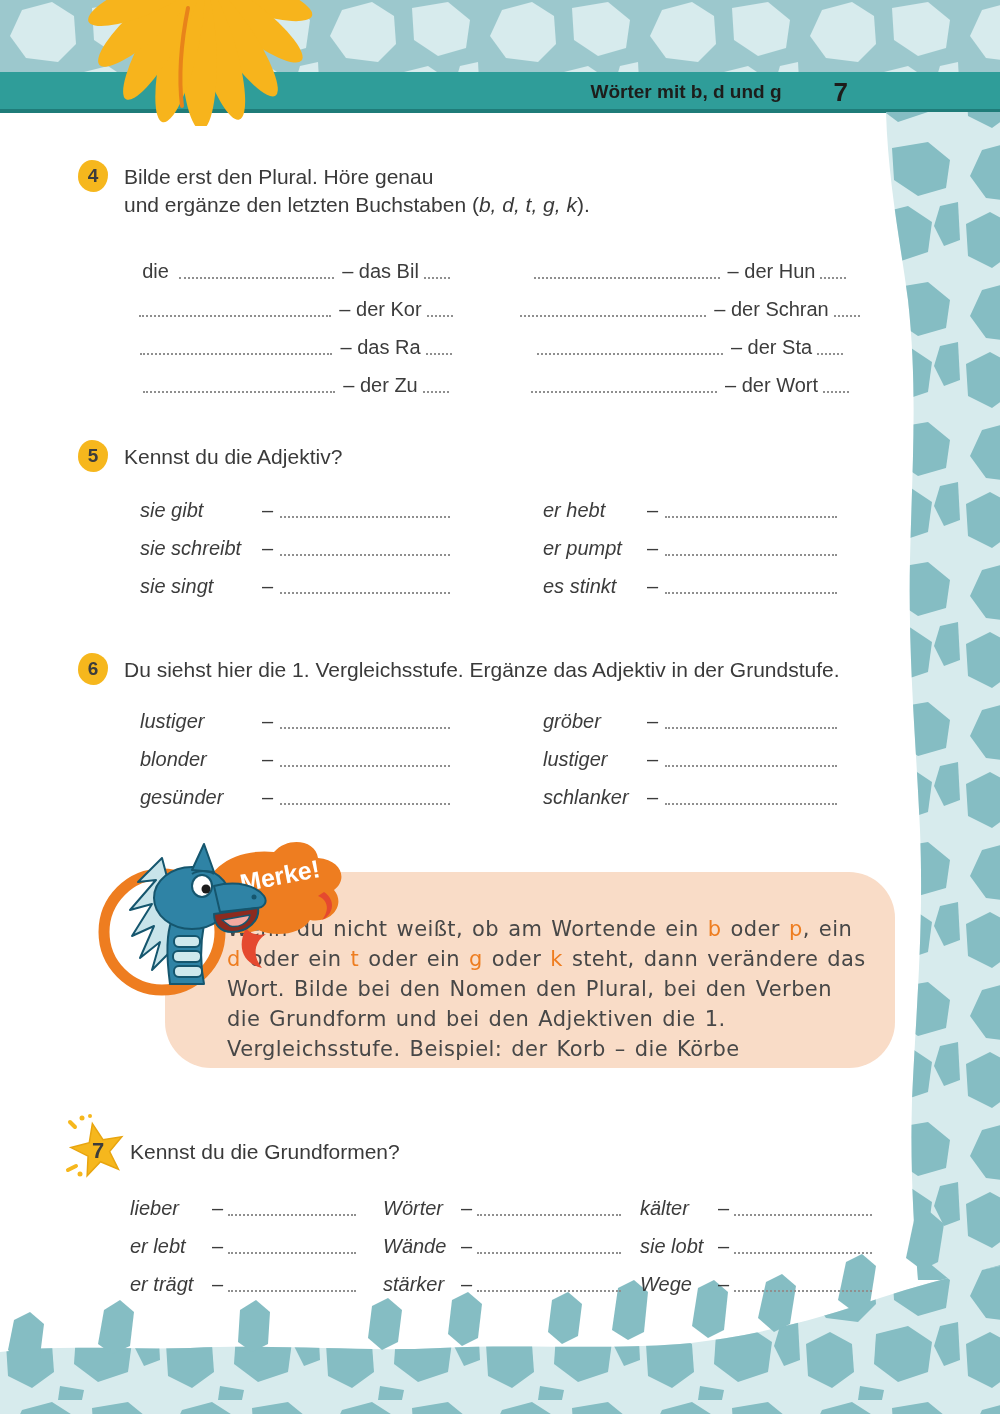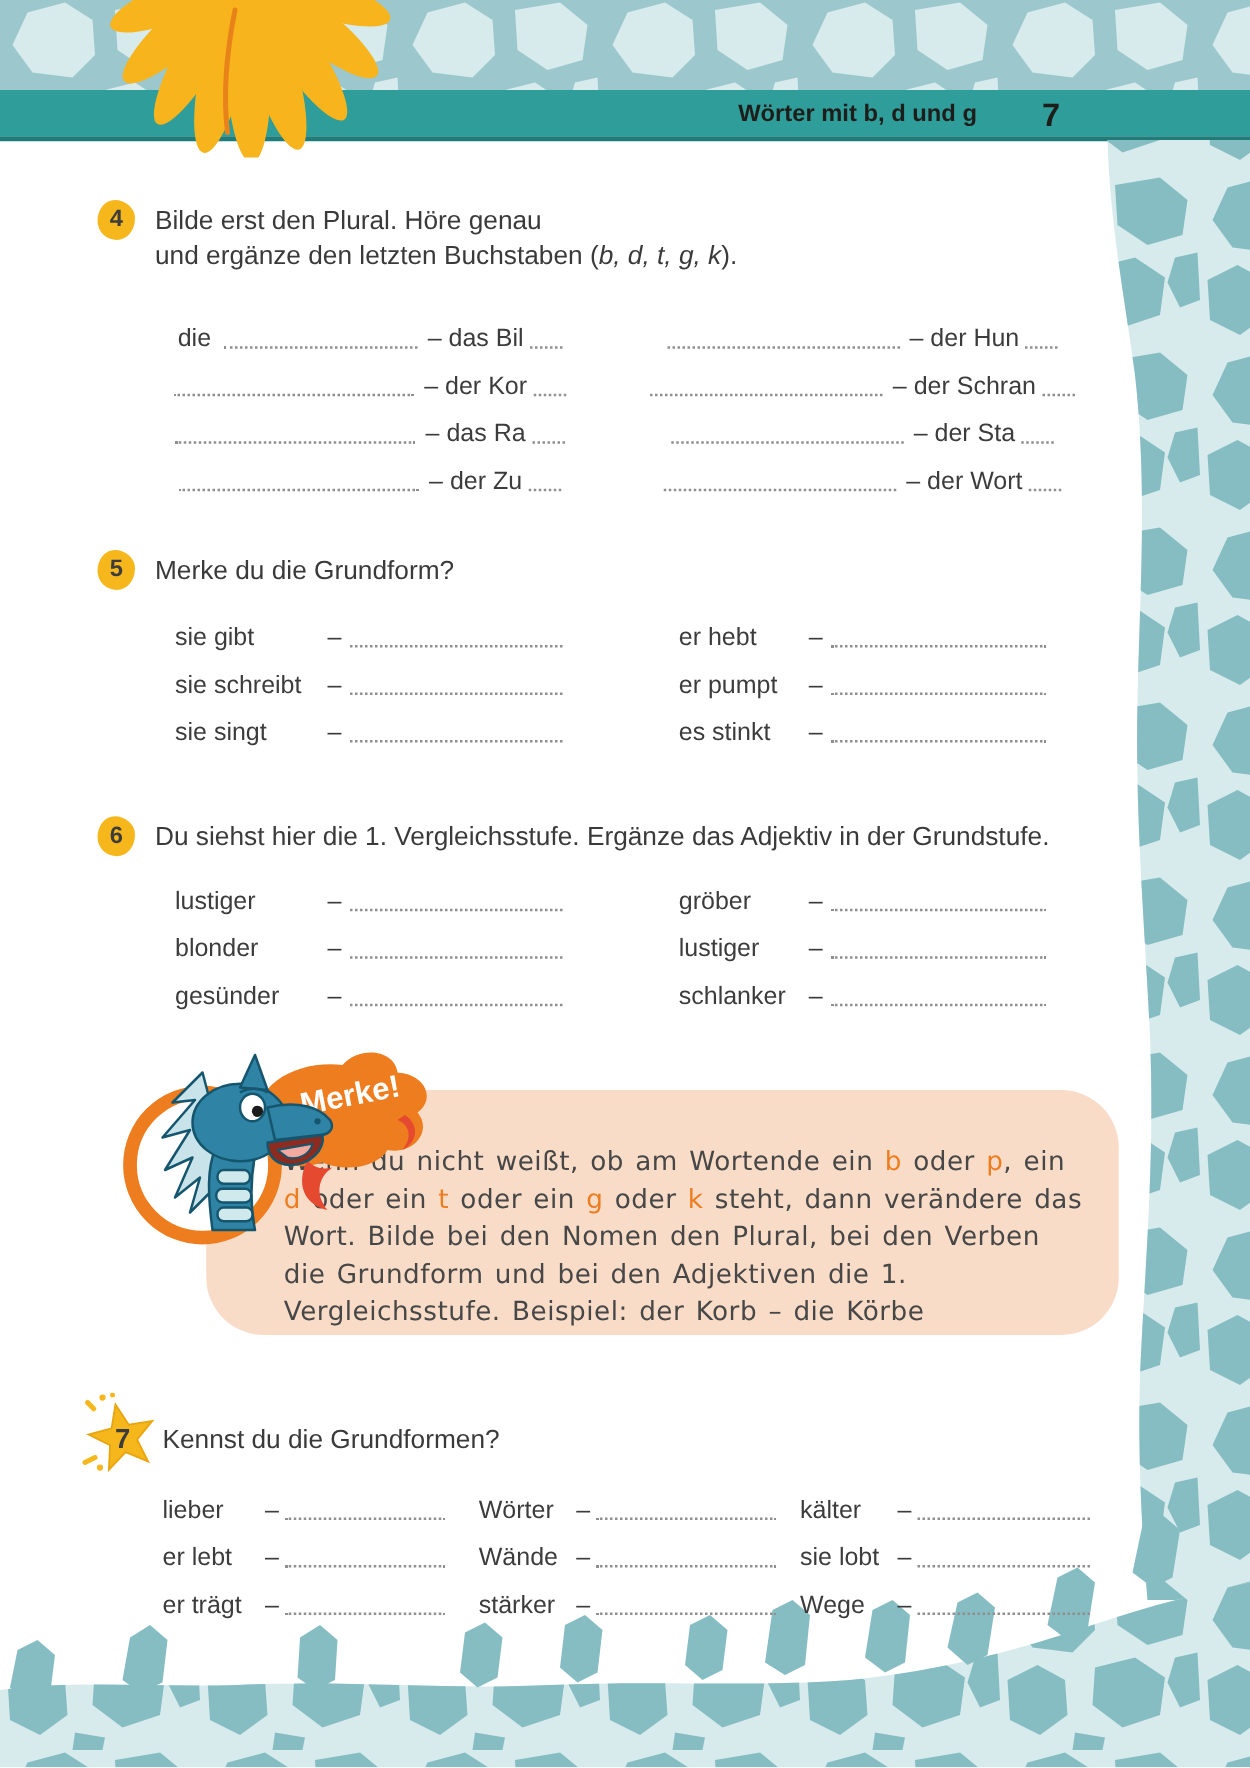--- a/index.html
+++ b/index.html
@@ -25,21 +25,21 @@
   .badge{flex:0 0 auto;width:30px;height:32px;background:var(--yellow);
          border-radius:46% 54% 48% 52% / 52% 46% 54% 48%;
          display:flex;align-items:center;justify-content:center;
          font-weight:bold;font-size:19px;color:#3c3c3c;margin-top:-3px;}
   .ex-title{margin-left:16px;font-size:21px;line-height:28px;color:#3a3a3a;}
   .it{font-style:italic;}
   .accent{color:var(--orange);}
   .row{display:flex;align-items:flex-end;height:38px;justify-content:center;}
   .bl{display:inline-block;border-bottom:2px dotted var(--dot);height:6px;margin-bottom:4px;}
   .grow{flex:1;}
-  .lab{font-size:20px;line-height:24px;}
+  .lab{font-size:20px;line-height:24px;font-style:italic;}
   .dash{font-size:20px;line-height:24px;}
   .stem{font-size:20px;line-height:24px;margin-left:8px;white-space:nowrap;}
 
   
   .x4col{position:absolute;top:0;}
   .leadzone{display:flex;align-items:flex-end;width:192px;}
   .lead{font-size:20px;line-height:24px;}
   .lead:not(:empty){margin-right:10px;}
   .tail{width:26px;margin-left:5px;}
 
@@ -215,21 +215,21 @@
         <span class="stem">– der Wort</span>
         <span class="bl tail"></span>
       </div>
     </div>
   </div>
 </div>
 
 <div class="ex" style="top:443px;height:170px;">
   <div class="ex-head">
     <div class="badge">5</div>
-    <div class="ex-title">Merke du die Grundform?</div>
+    <div class="ex-title">Kennst du die Adjektiv?</div>
   </div>
   <div style="position:relative;height:120px;margin-top:12px;">
     <div class="colL">
       <div class="row">
           <span class="lab w-lab5">sie gibt</span>
           <span class="dash w-dash">–</span>
           <span class="bl w-bl5"></span>
         </div>
       <div class="row">
           <span class="lab w-lab5">sie schreibt</span>

